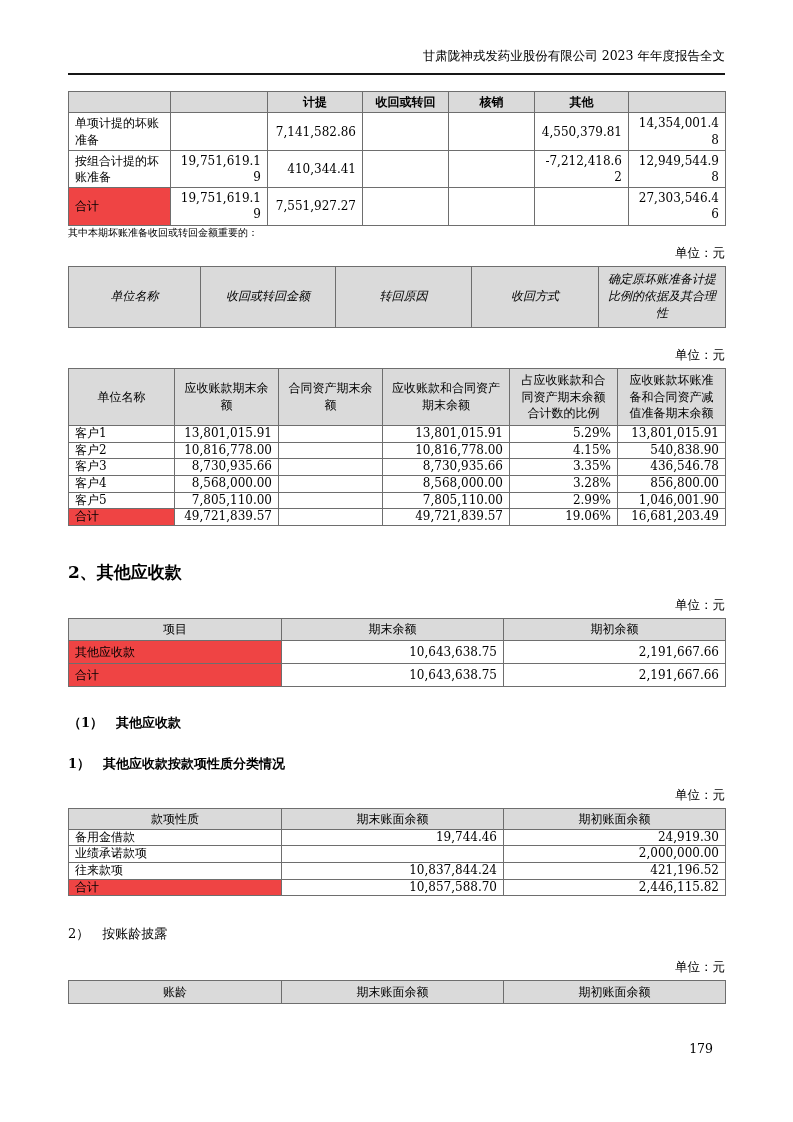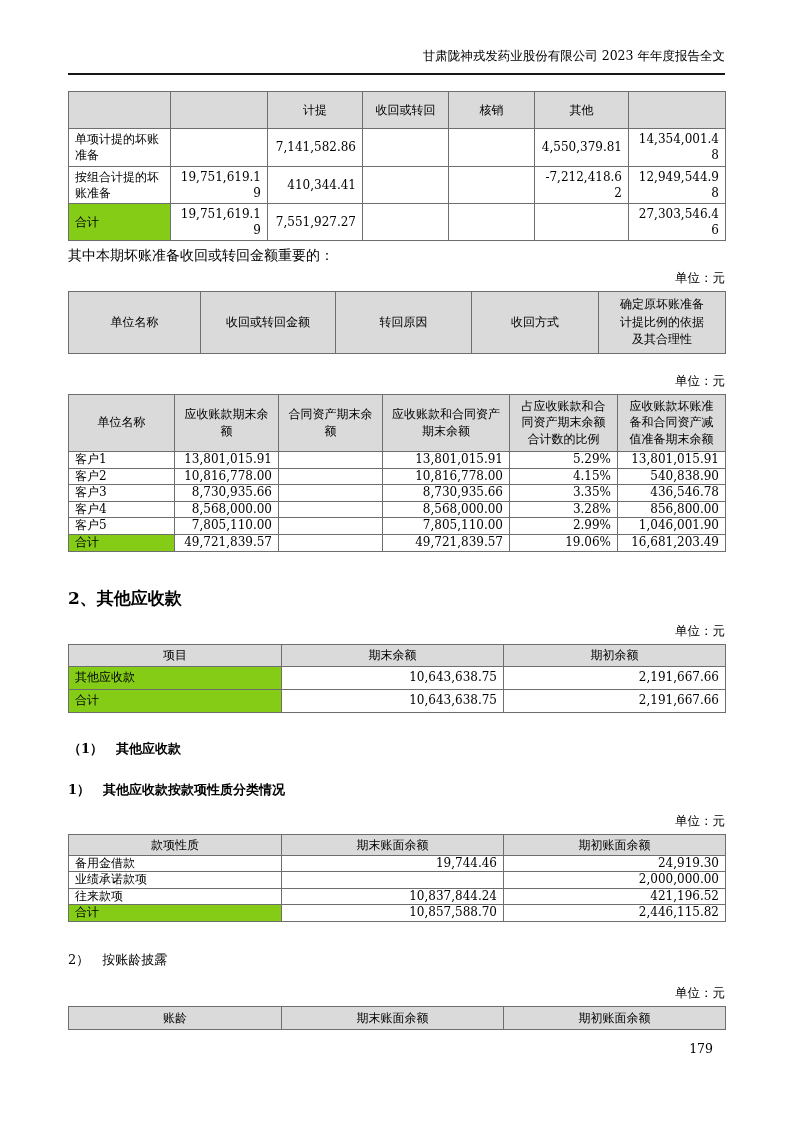--- a/index.html
+++ b/index.html
@@ -19,37 +19,37 @@
   table { width: 100%; border-collapse: collapse; table-layout: fixed; border: 1.5px solid #2e2e2e; }
   th, td {
     border: 1px solid #6e6e6e;
     font-size: 12px; font-weight: normal;
     line-height: 1.35;
     padding: 2px 6px;
     vertical-align: middle;
     overflow: hidden;
   }
   th { background: #dadada; text-align: center; }
-  .gray { background: #84cc16; }
+  .gray { background: #ef4444; }
   .num { text-align: right; overflow-wrap: break-word; word-wrap: break-word; }
   .lbl { text-align: left; }
 
   .t1 { margin-top: 16px; }
-  .t1 th { height: 37px; }
+  .t1 th { height: 21px; font-weight: bold; }
   .t1 td { height: 33px; }
 
-  .note { font-size: 14px; margin-top: 6px; }
+  .note { font-size: 10px; }
   .unit { font-size: 12.5px; text-align: right; }
   .u1 { margin-top: 5px; margin-bottom: 4px; }
   .u2 { margin-top: 19px; margin-bottom: 4px; }
   .u3 { margin-top: 13px; margin-bottom: 4px; }
   .u4 { margin-top: 14px; margin-bottom: 4px; }
   .u5 { margin-top: 16px; margin-bottom: 4px; }
 
-  .t2 th { padding: 4px 20px; line-height: 1.45; }
+  .t2 th { padding: 4px 8px; line-height: 1.45; font-style: italic; }
 
   .h-top5 { font-size: 14px; font-weight: bold; margin-top: 30px; }
   .t3 th { padding: 3px 6px; line-height: 1.4; }
   .t3 td { height: 16px; padding: 0 6px; line-height: 1.3; }
 
   .h-other { font-size: 17px; font-weight: bold; margin-top: 35px; }
   .t4 th { height: 22px; }
   .t4 td { height: 23px; padding: 1px 6px; }
 
   .h-sub1 { font-size: 13px; font-weight: bold; margin-top: 27px; }

